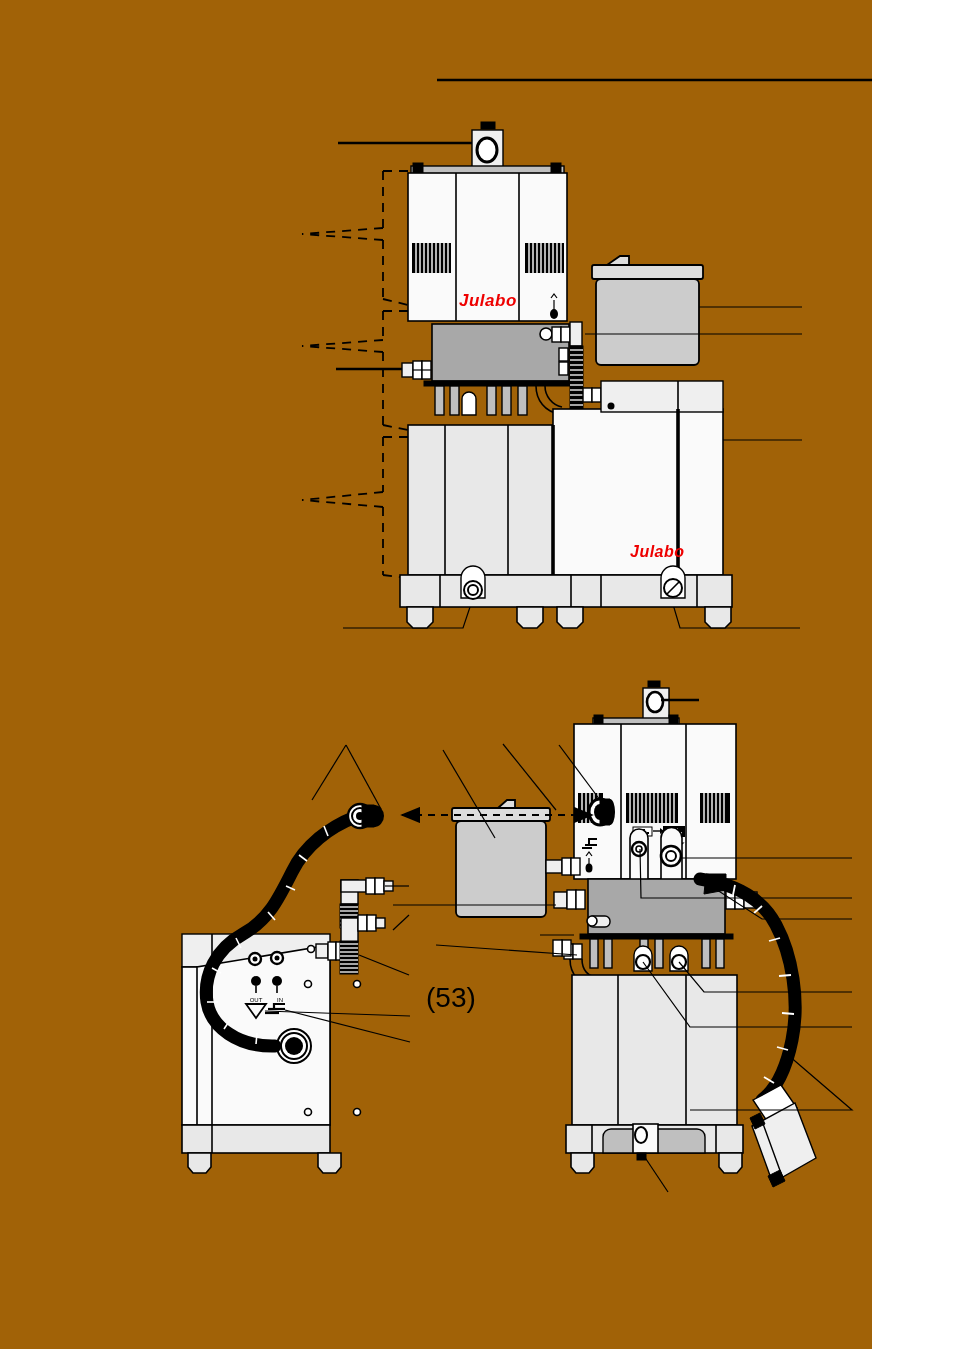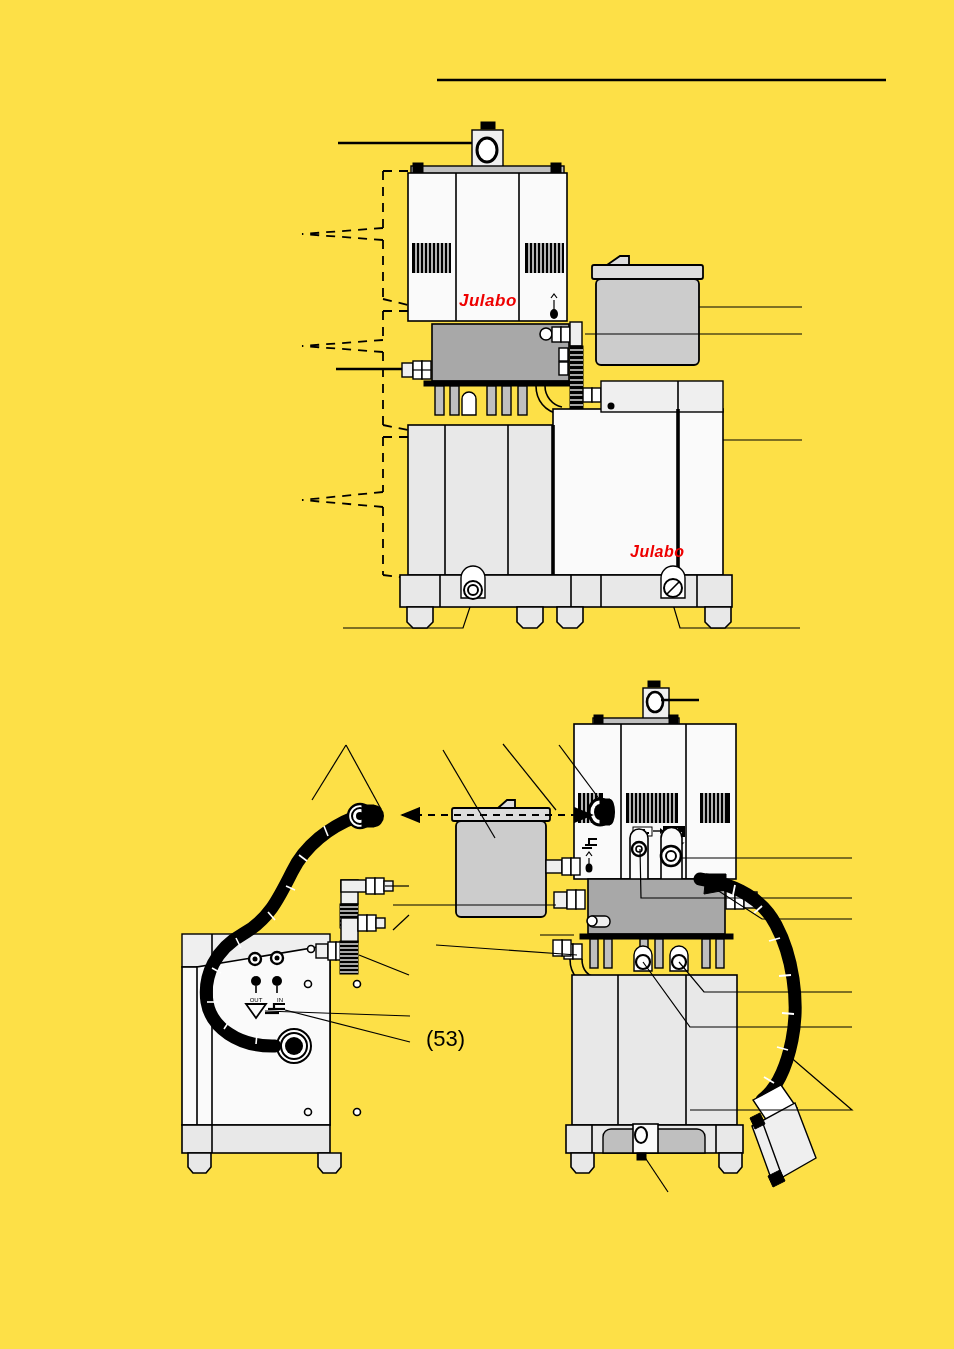--- a/index.html
+++ b/index.html
@@ -6,40 +6,39 @@
     margin: 0;
     padding: 0;
     background: #ffffff;
   }
   body {
     font-family: "Liberation Sans", sans-serif;
     color: #000000;
   }
   #page {
     position: relative;
-    width: 954px;
+    width: 872px;
     height: 1349px;
-    background: #fde047;
+    background: #a16207;
     overflow: hidden;
   }
   .svg-layer {
     position: absolute;
     left: 0;
     top: 0;
     width: 954px;
     height: 1349px;
   }
   .ref-label {
     position: absolute;
     font-family: "Liberation Sans", sans-serif;
-    font-size: 22px;
+    font-size: 28px;
     color: #000000;
     letter-spacing: 0px;
     white-space: nowrap;
-    margin-top: 44px;
   }
 </style>
 </head>
 <body>
 
 <div id="page">
 
   <svg class="svg-layer" viewBox="0 0 954 1349">
     <defs>
       <style>

